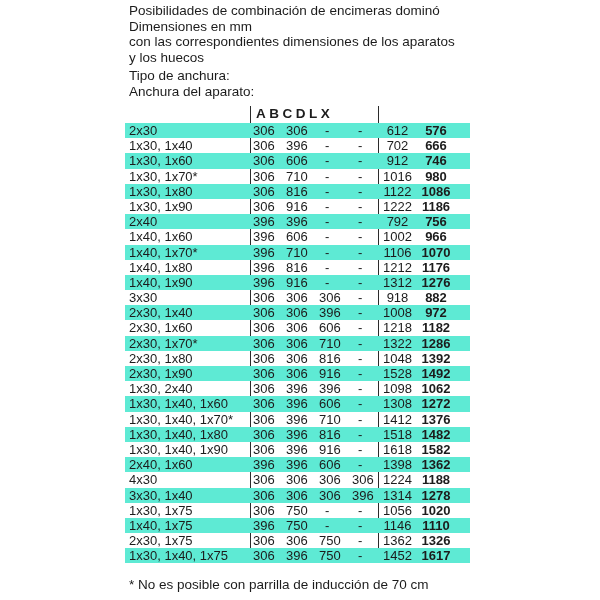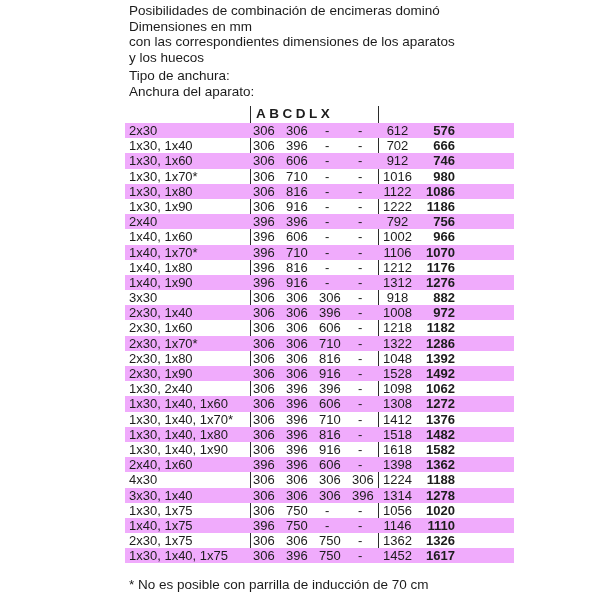--- a/index.html
+++ b/index.html
@@ -27,29 +27,29 @@
 
   .vline { position: absolute; width: 1px; top: 106px; height: 457px; background: #2b2b2b; }
   .vline1 { left: 250px; }
   .vline2 { left: 378px; }
 
   .tbl { position: absolute; left: 125px; top: 123px; width: 345px; }
   .row {
     position: relative; width: 345px; height: 15.2px;
     font-size: 13px; line-height: 15.2px; white-space: nowrap;
   }
-  .row.stripe { background: #f0abfc; padding-left: 44px; }
+  .row.stripe { background: #5eead4; }
   .cell { position: absolute; top: 0; height: 15.2px; }
   .c-label { left: 4px; }
   .c-a { left: 128px; width: 30px; }
   .c-b { left: 161px; width: 30px; }
   .c-c { left: 194px; width: 30px; }
   .c-d { left: 227px; width: 30px; }
   .c-l { left: 255px; width: 35px; text-align: center; }
-  .c-x { left: 292px; width: 38px; text-align: right; font-weight: bold; }
+  .c-x { left: 292px; width: 38px; text-align: center; font-weight: bold; }
   .cell.dash { padding-left: 6px; }
 
   .footnote {
     position: absolute; left: 129px; top: 577px;
     font-size: 13.5px; white-space: nowrap;
   }
 </style>
 </head>
 <body>
 

